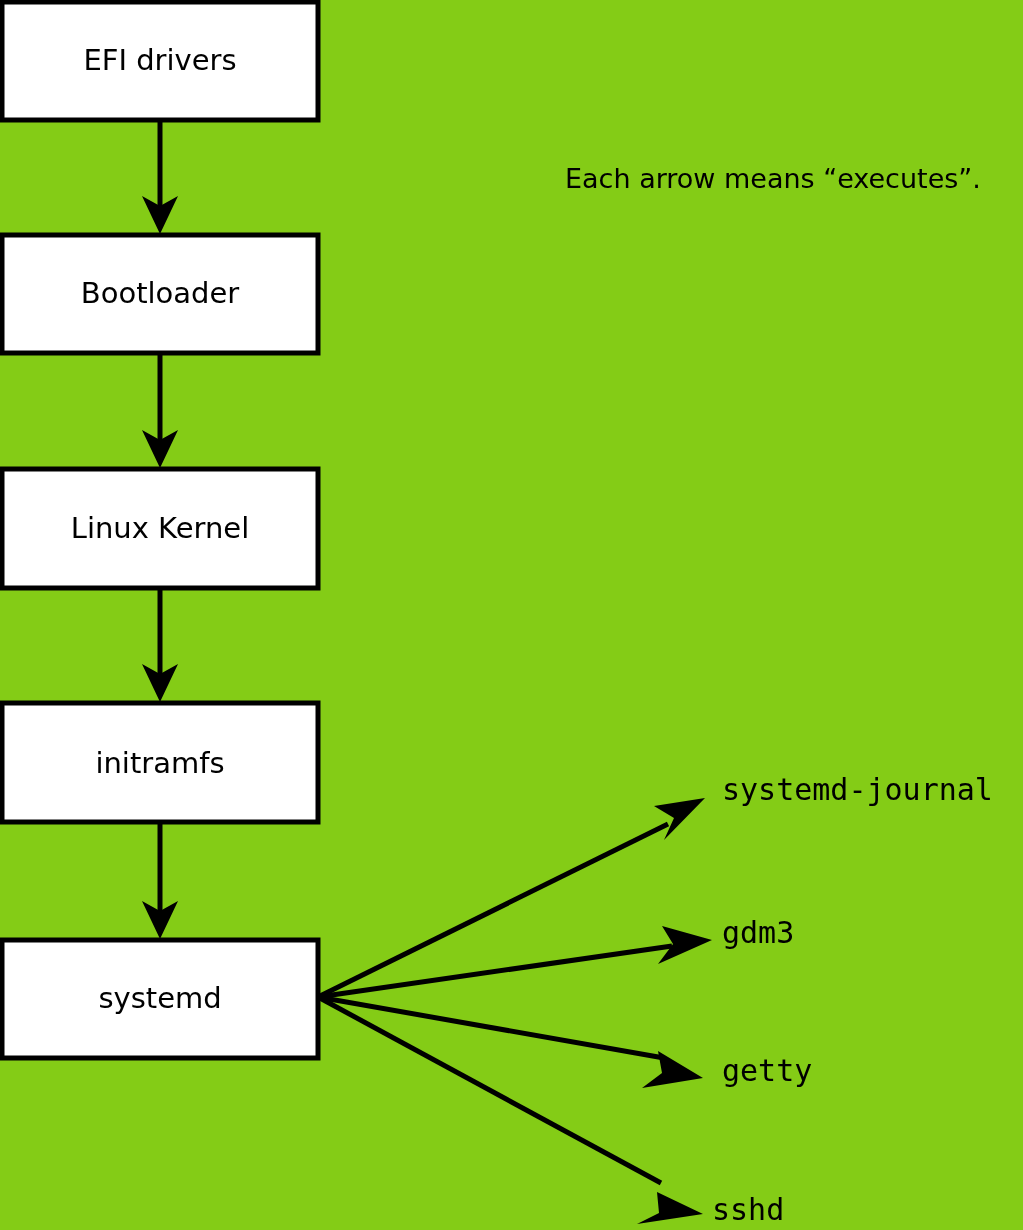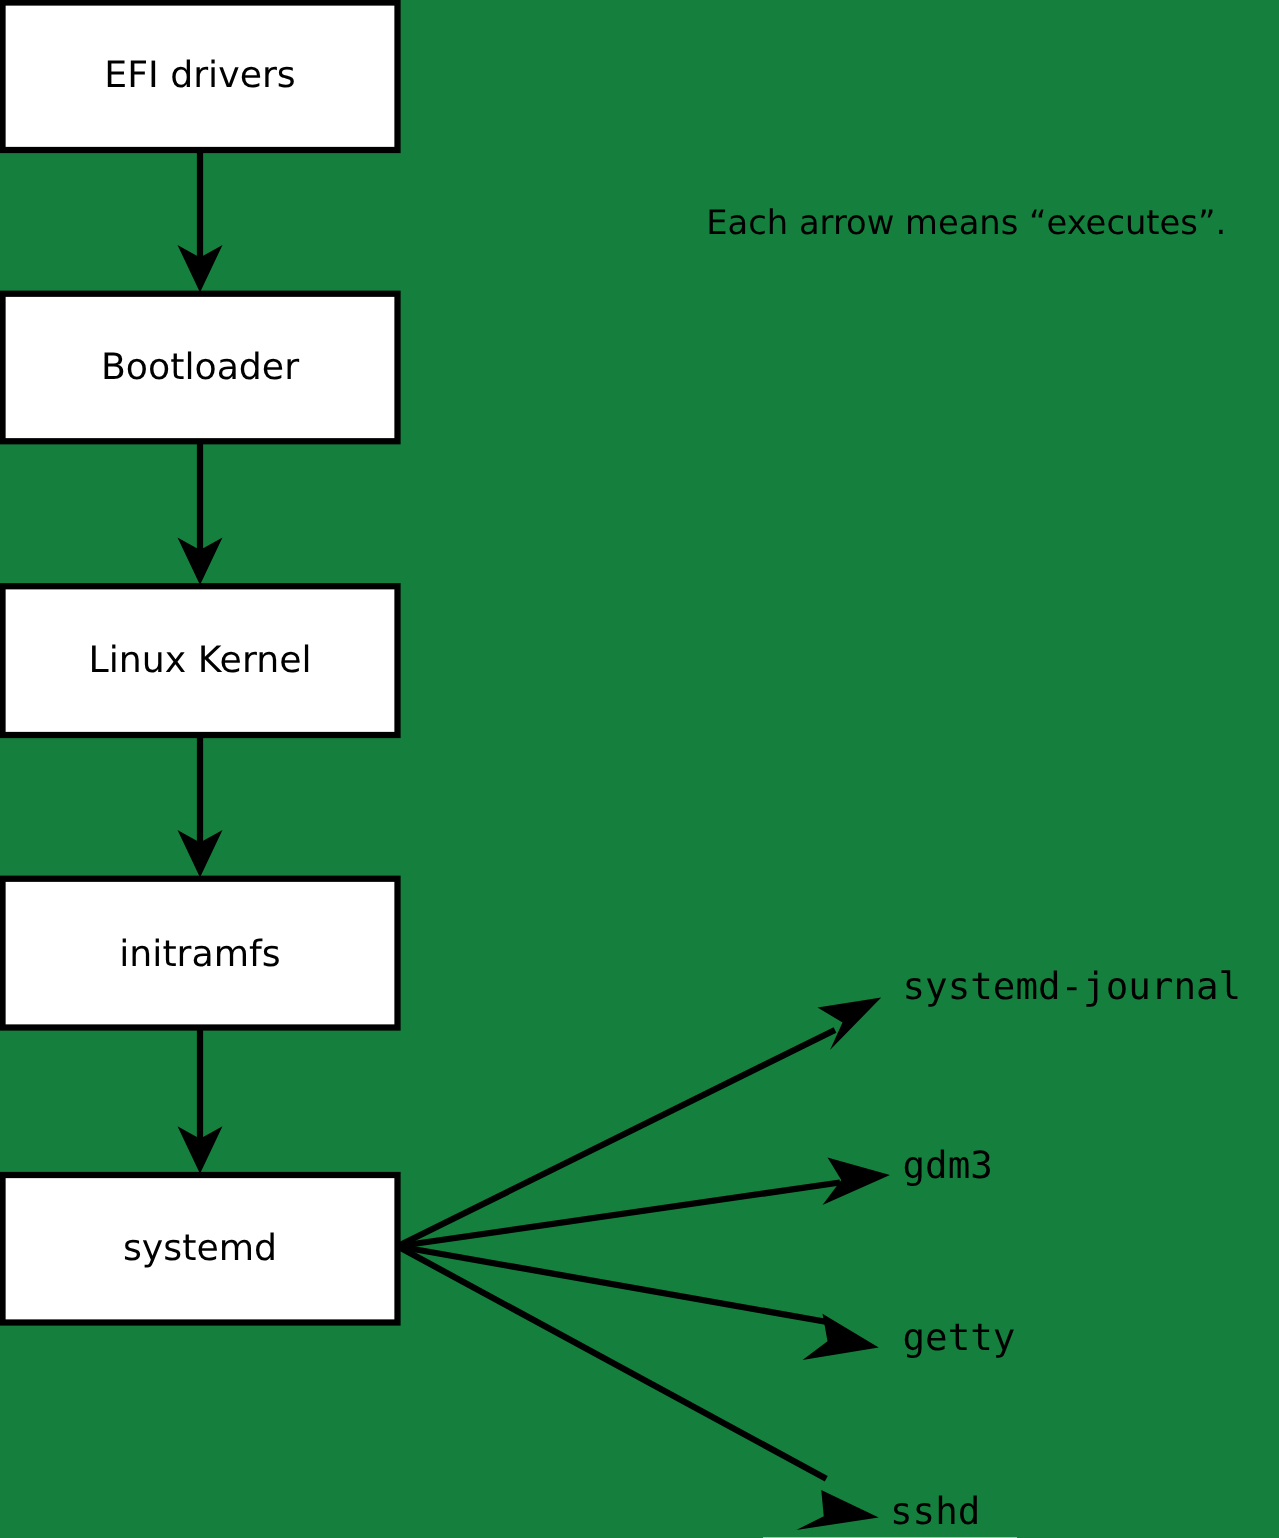--- a/index.html
+++ b/index.html
@@ -9,21 +9,21 @@
     background: #ffffff;
   }
   body {
     font-family: "DejaVu Sans", sans-serif;
     -webkit-font-smoothing: antialiased;
   }
   #canvas {
     position: relative;
     width: 1023px;
     height: 1230px;
-    background: #15803d;
+    background: #84cc16;
     overflow: hidden;
   }
   #diagram-svg {
     position: absolute;
     left: 0;
     top: 0;
     width: 1023px;
     height: 1230px;
     display: block;
   }

